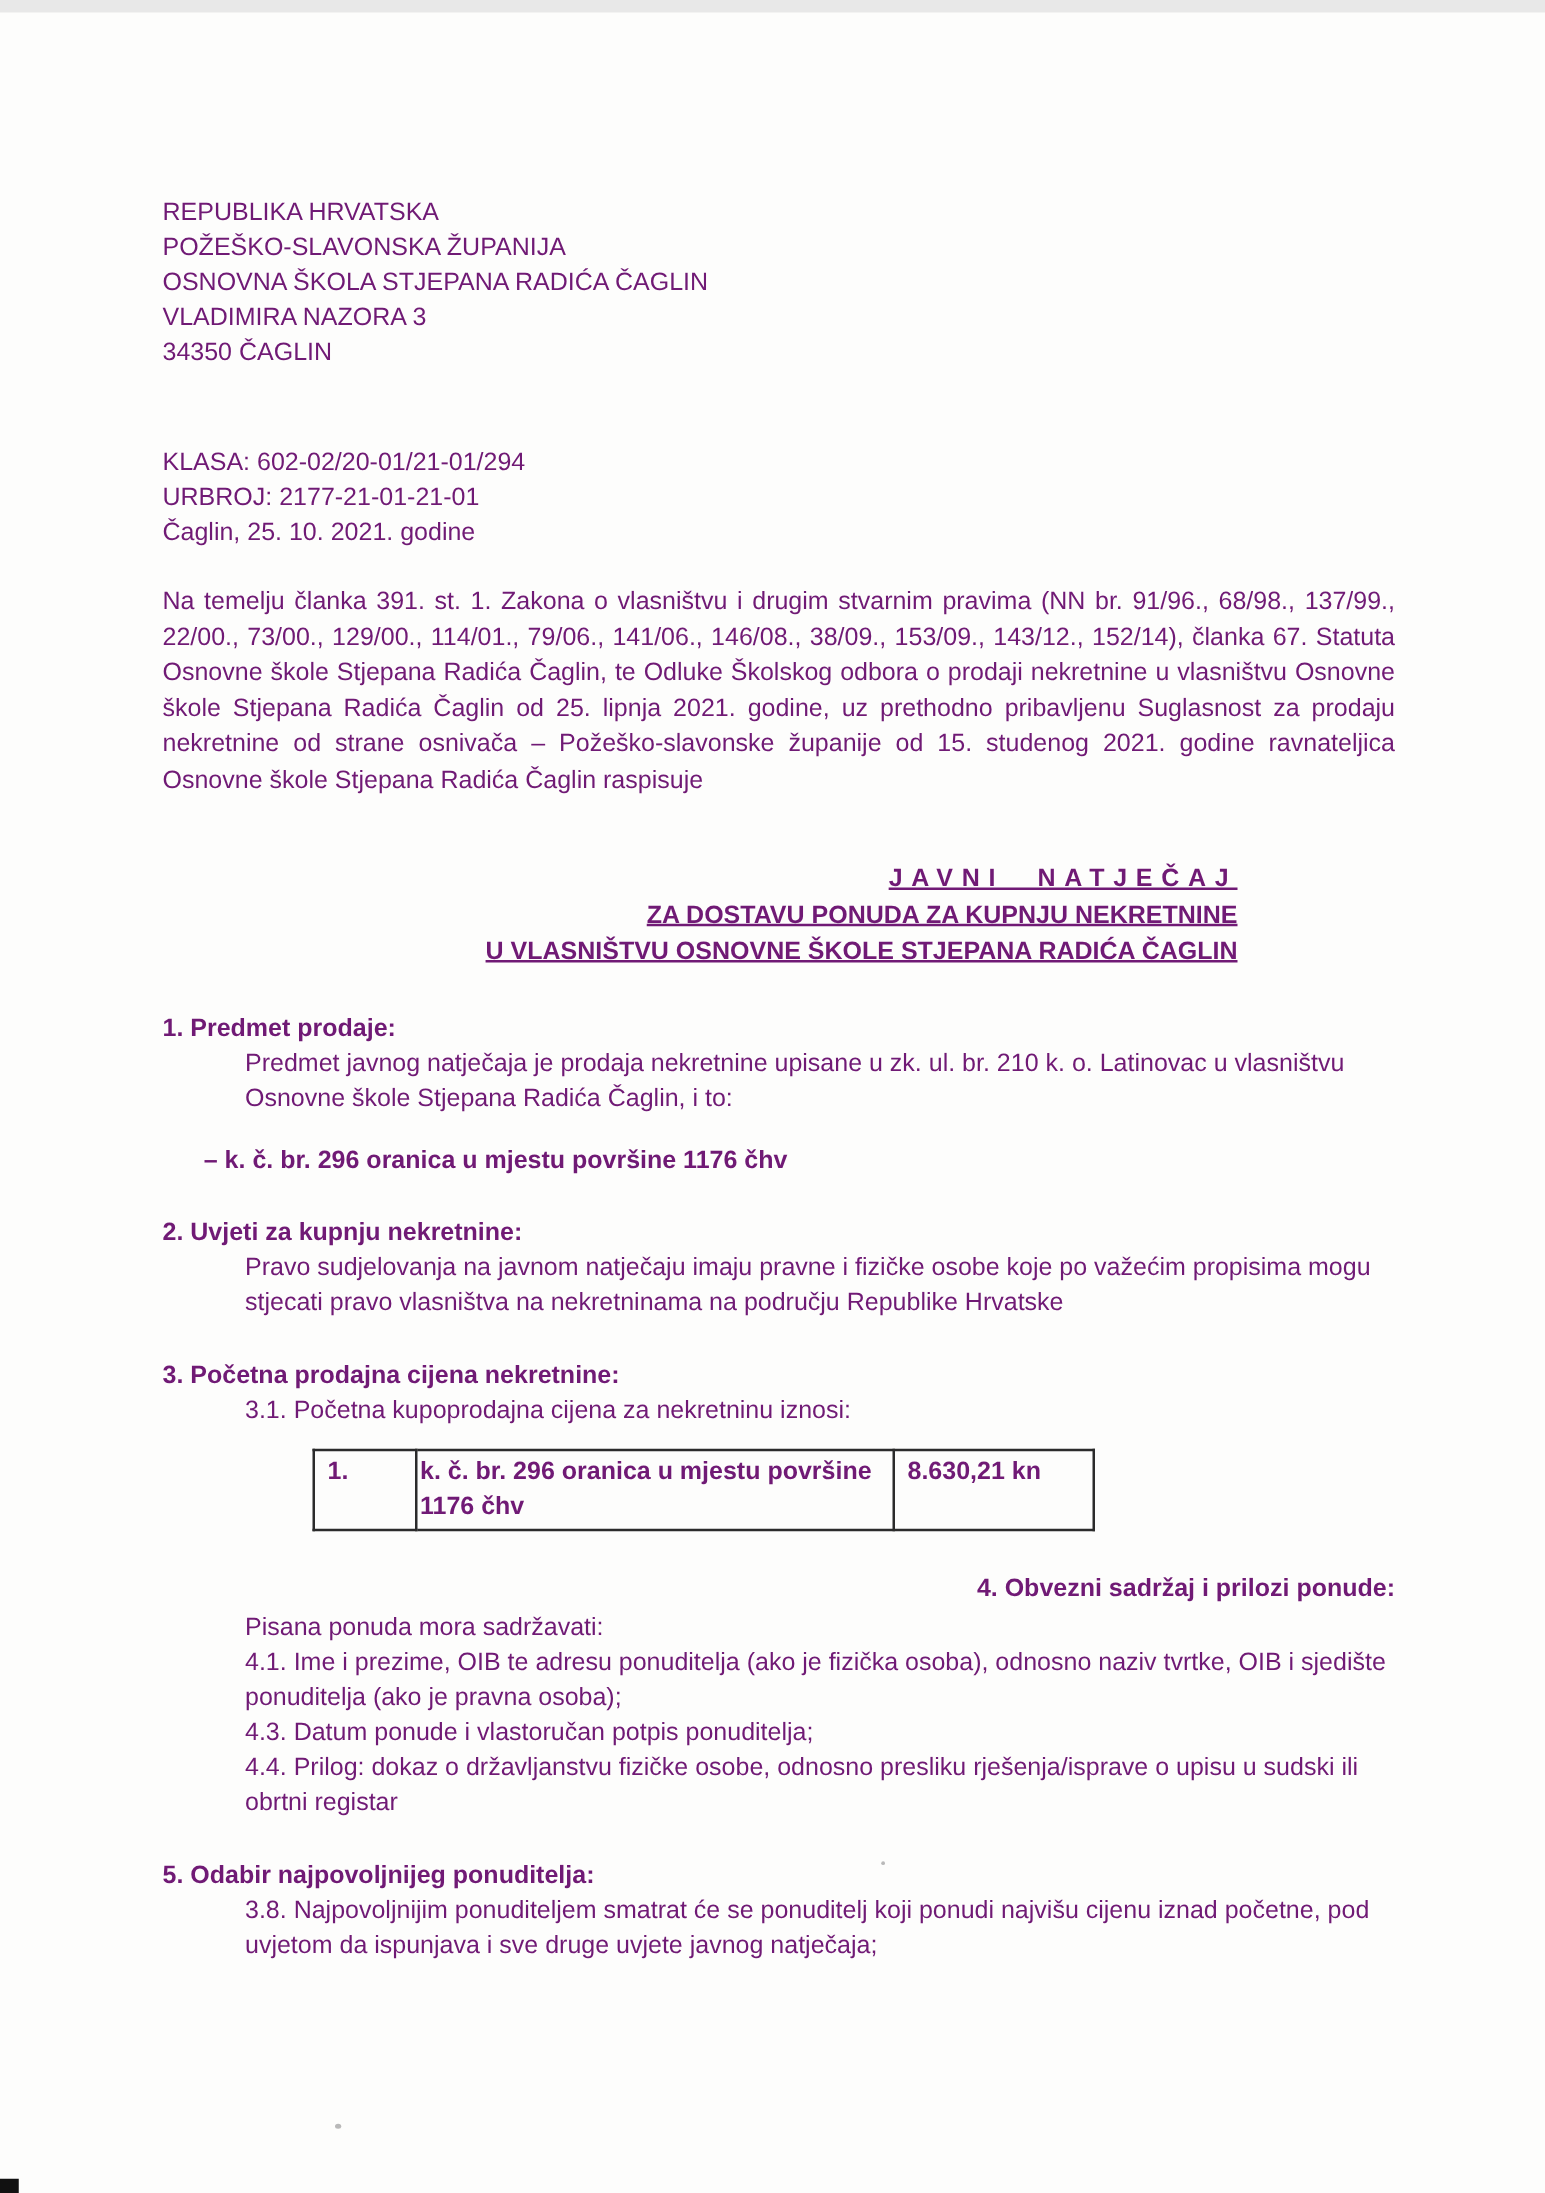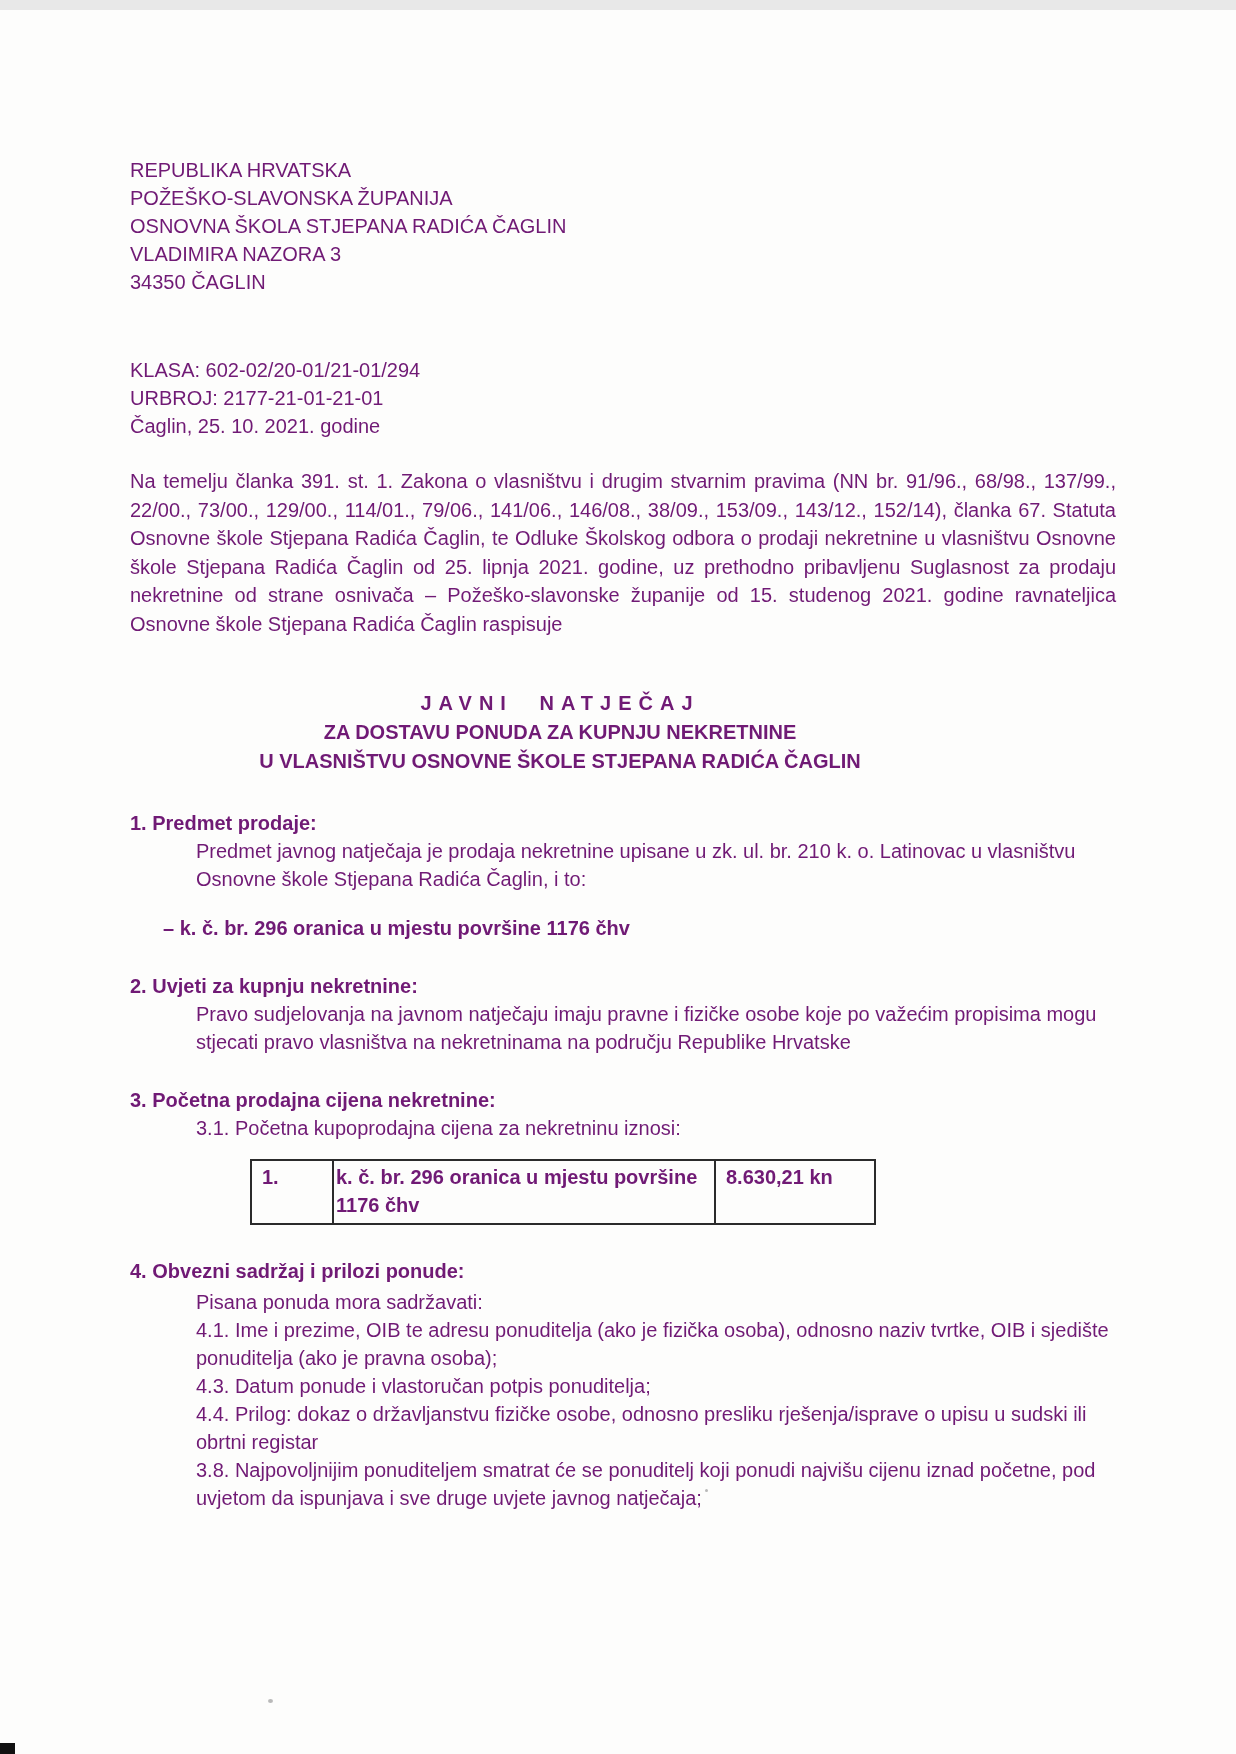--- a/index.html
+++ b/index.html
@@ -29,23 +29,24 @@
   .header-block div { white-space: nowrap; }
   .ref-block { margin-top: 60px; }
   .preamble {
     margin: 27px 0 0 0;
     text-align: justify;
     line-height: 28.5px;
   }
   .title-block {
     margin-top: 51px;
     width: 860px;
-    text-align: center;
+    text-align: right;
     font-weight: bold;
     line-height: 29px;
+    text-decoration: underline;
   }
   .title-main {
     letter-spacing: 7px;
     word-spacing: 14px;
   }
   .sec-heading {
     font-weight: bold;
     margin-top: 30px;
   }
   .sec-heading.first { margin-top: 33px; }
@@ -69,21 +70,21 @@
     vertical-align: top;
     font-weight: bold;
     padding: 2px 8px 4px 10px;
     line-height: 28px;
   }
   .price-table .col-num   { width: 62px; }
   .price-table .col-desc  { width: 370px; padding-left: 2px; }
   .price-table .col-price { width: 140px; }
   .items-list { margin: 0 0 0 66px; width: 920px; }
   .items-list div { margin: 0; }
-  .gap4 { margin-top: 32px; }
+  .gap4 { margin-top: 32px; text-align: right; }
   .gap5 { margin-top: 30px; }
   .intro-line { margin-top: 3px; }
   .corner-mark {
     position: absolute;
     left: 0;
     bottom: 0;
     width: 15px;
     height: 21px;
     background: #111;
   }
@@ -142,20 +143,21 @@
     </table>
 
     <div class="sec-heading gap4">4. Obvezni sadržaj i prilozi ponude:</div>
     <div class="sub-line intro-line">Pisana ponuda mora sadržavati:</div>
     <div class="items-list">
       <div>4.1. Ime i prezime, OIB te adresu ponuditelja (ako je fizička osoba), odnosno naziv tvrtke, OIB i sjedište ponuditelja (ako je pravna osoba);</div>
       <div>4.3. Datum ponude i vlastoručan potpis ponuditelja;</div>
       <div>4.4. Prilog: dokaz o državljanstvu fizičke osobe, odnosno presliku rješenja/isprave o upisu u sudski ili obrtni registar</div>
     </div>
 
+    <div class="sec-heading gap5">5. Odabir najpovoljnijeg ponuditelja:</div>
     <div class="sec-body">3.8. Najpovoljnijim ponuditeljem smatrat će se ponuditelj koji ponudi najvišu cijenu iznad početne, pod uvjetom da ispunjava i sve druge uvjete javnog natječaja;</div>
 
   </div>
 
   <div class="corner-mark"></div>
   <div class="speck" style="left:268px; top:1689px; width:5px; height:4px;"></div>
   <div class="speck" style="left:705px; top:1479px; width:3px; height:3px;"></div>
 </div>
 
 </body></html>

